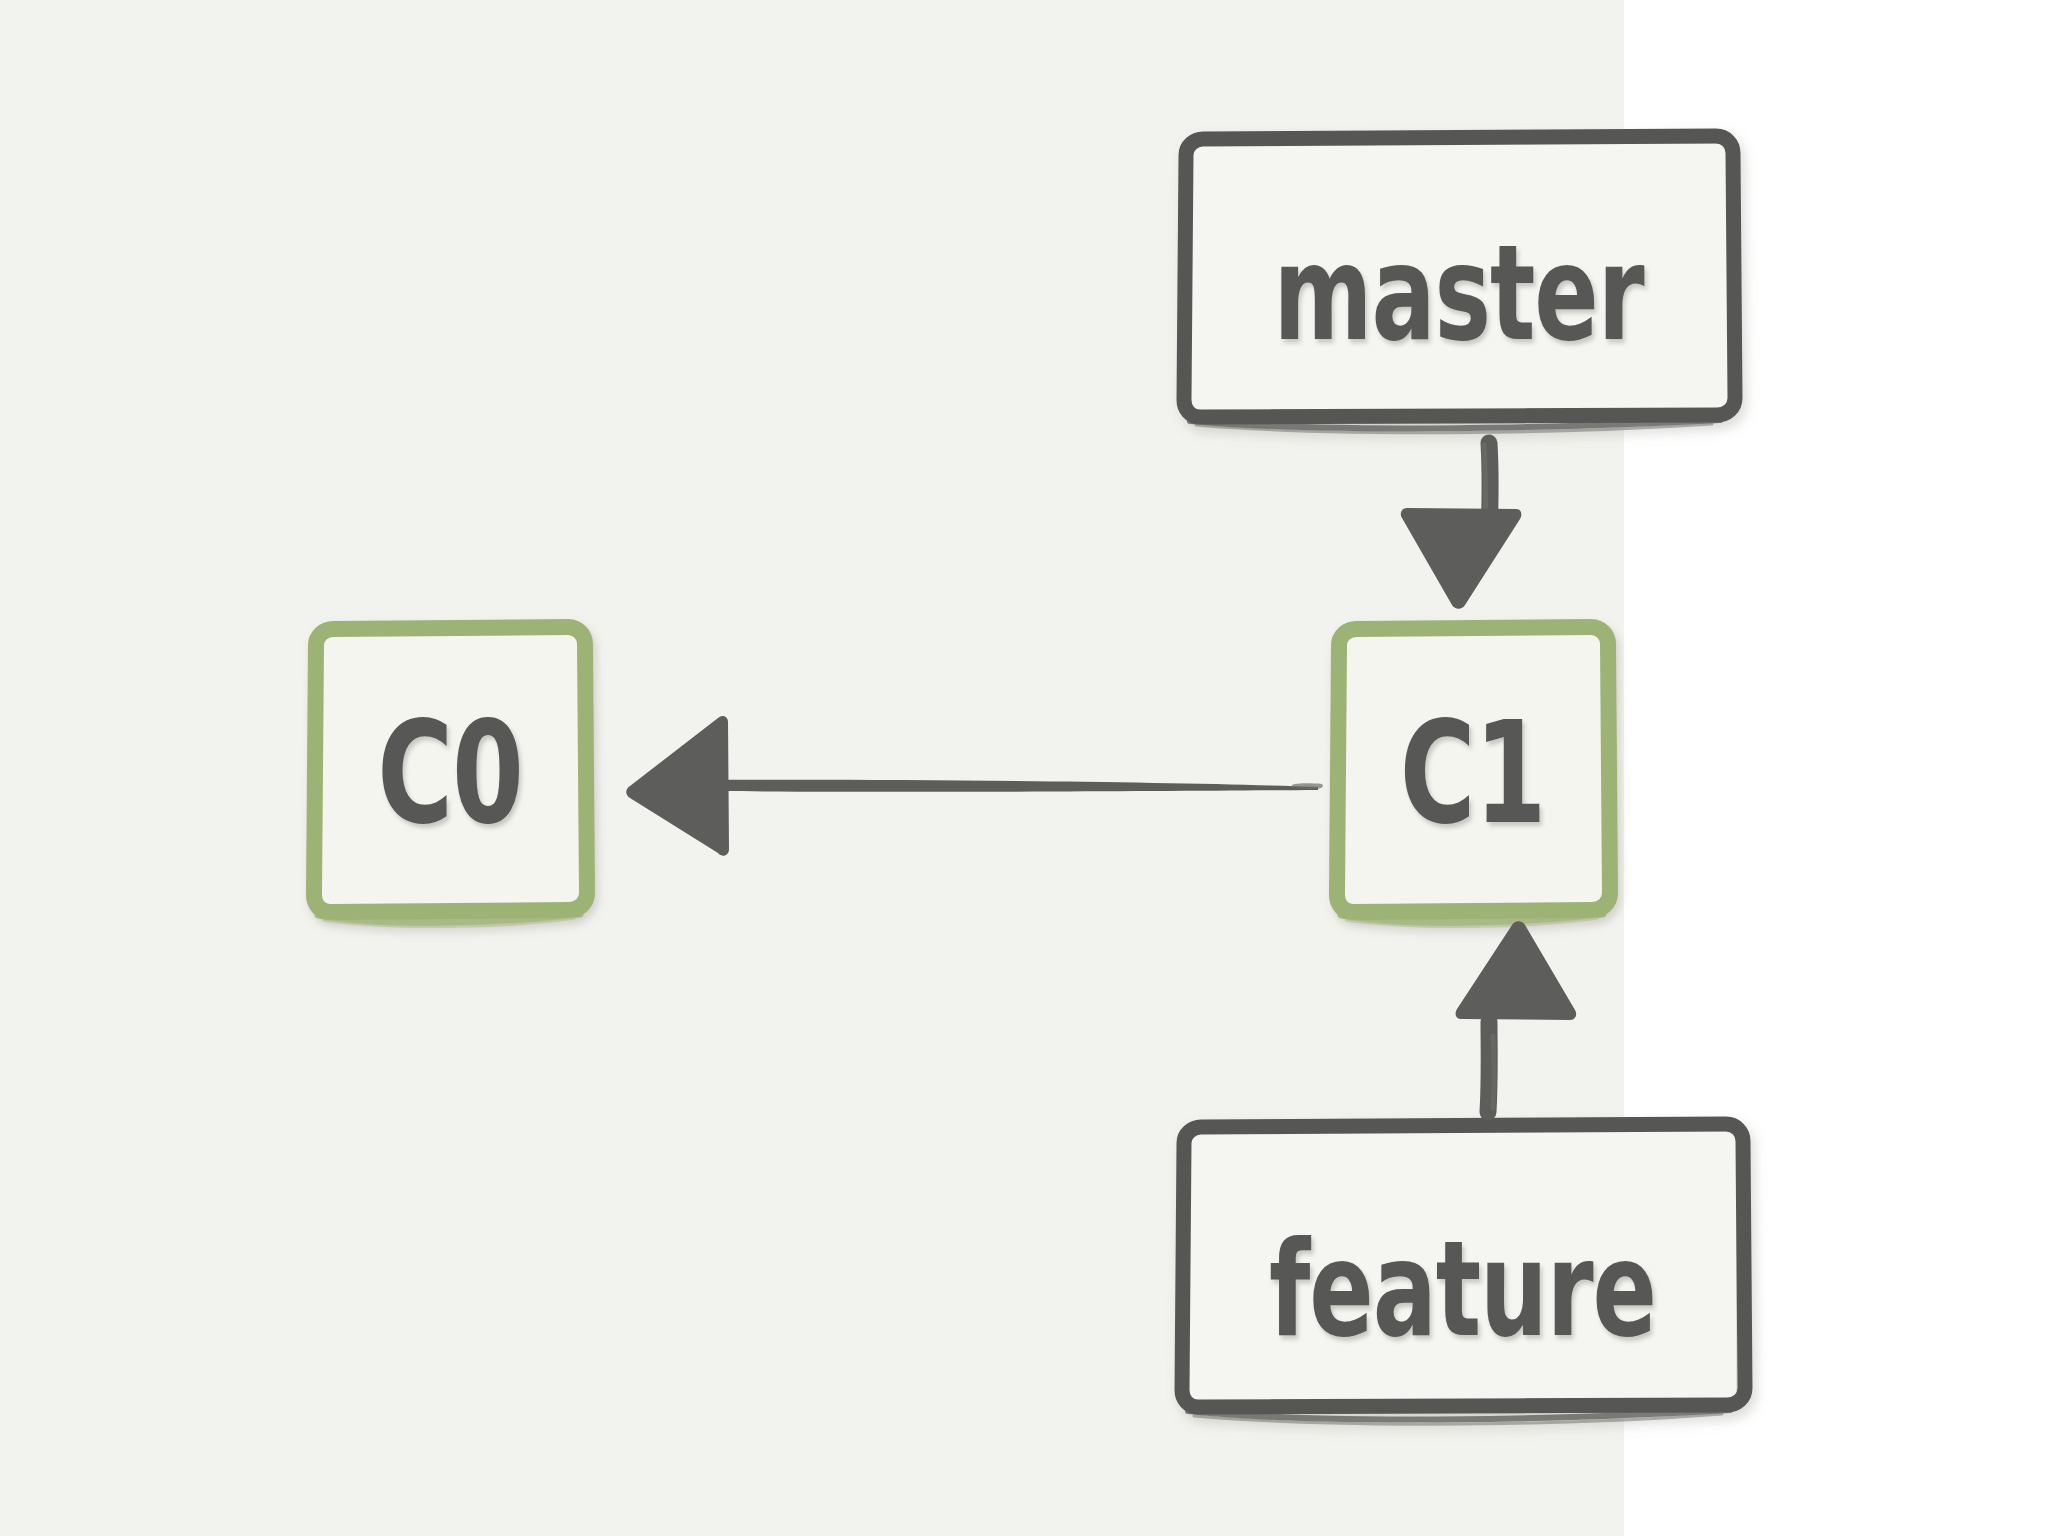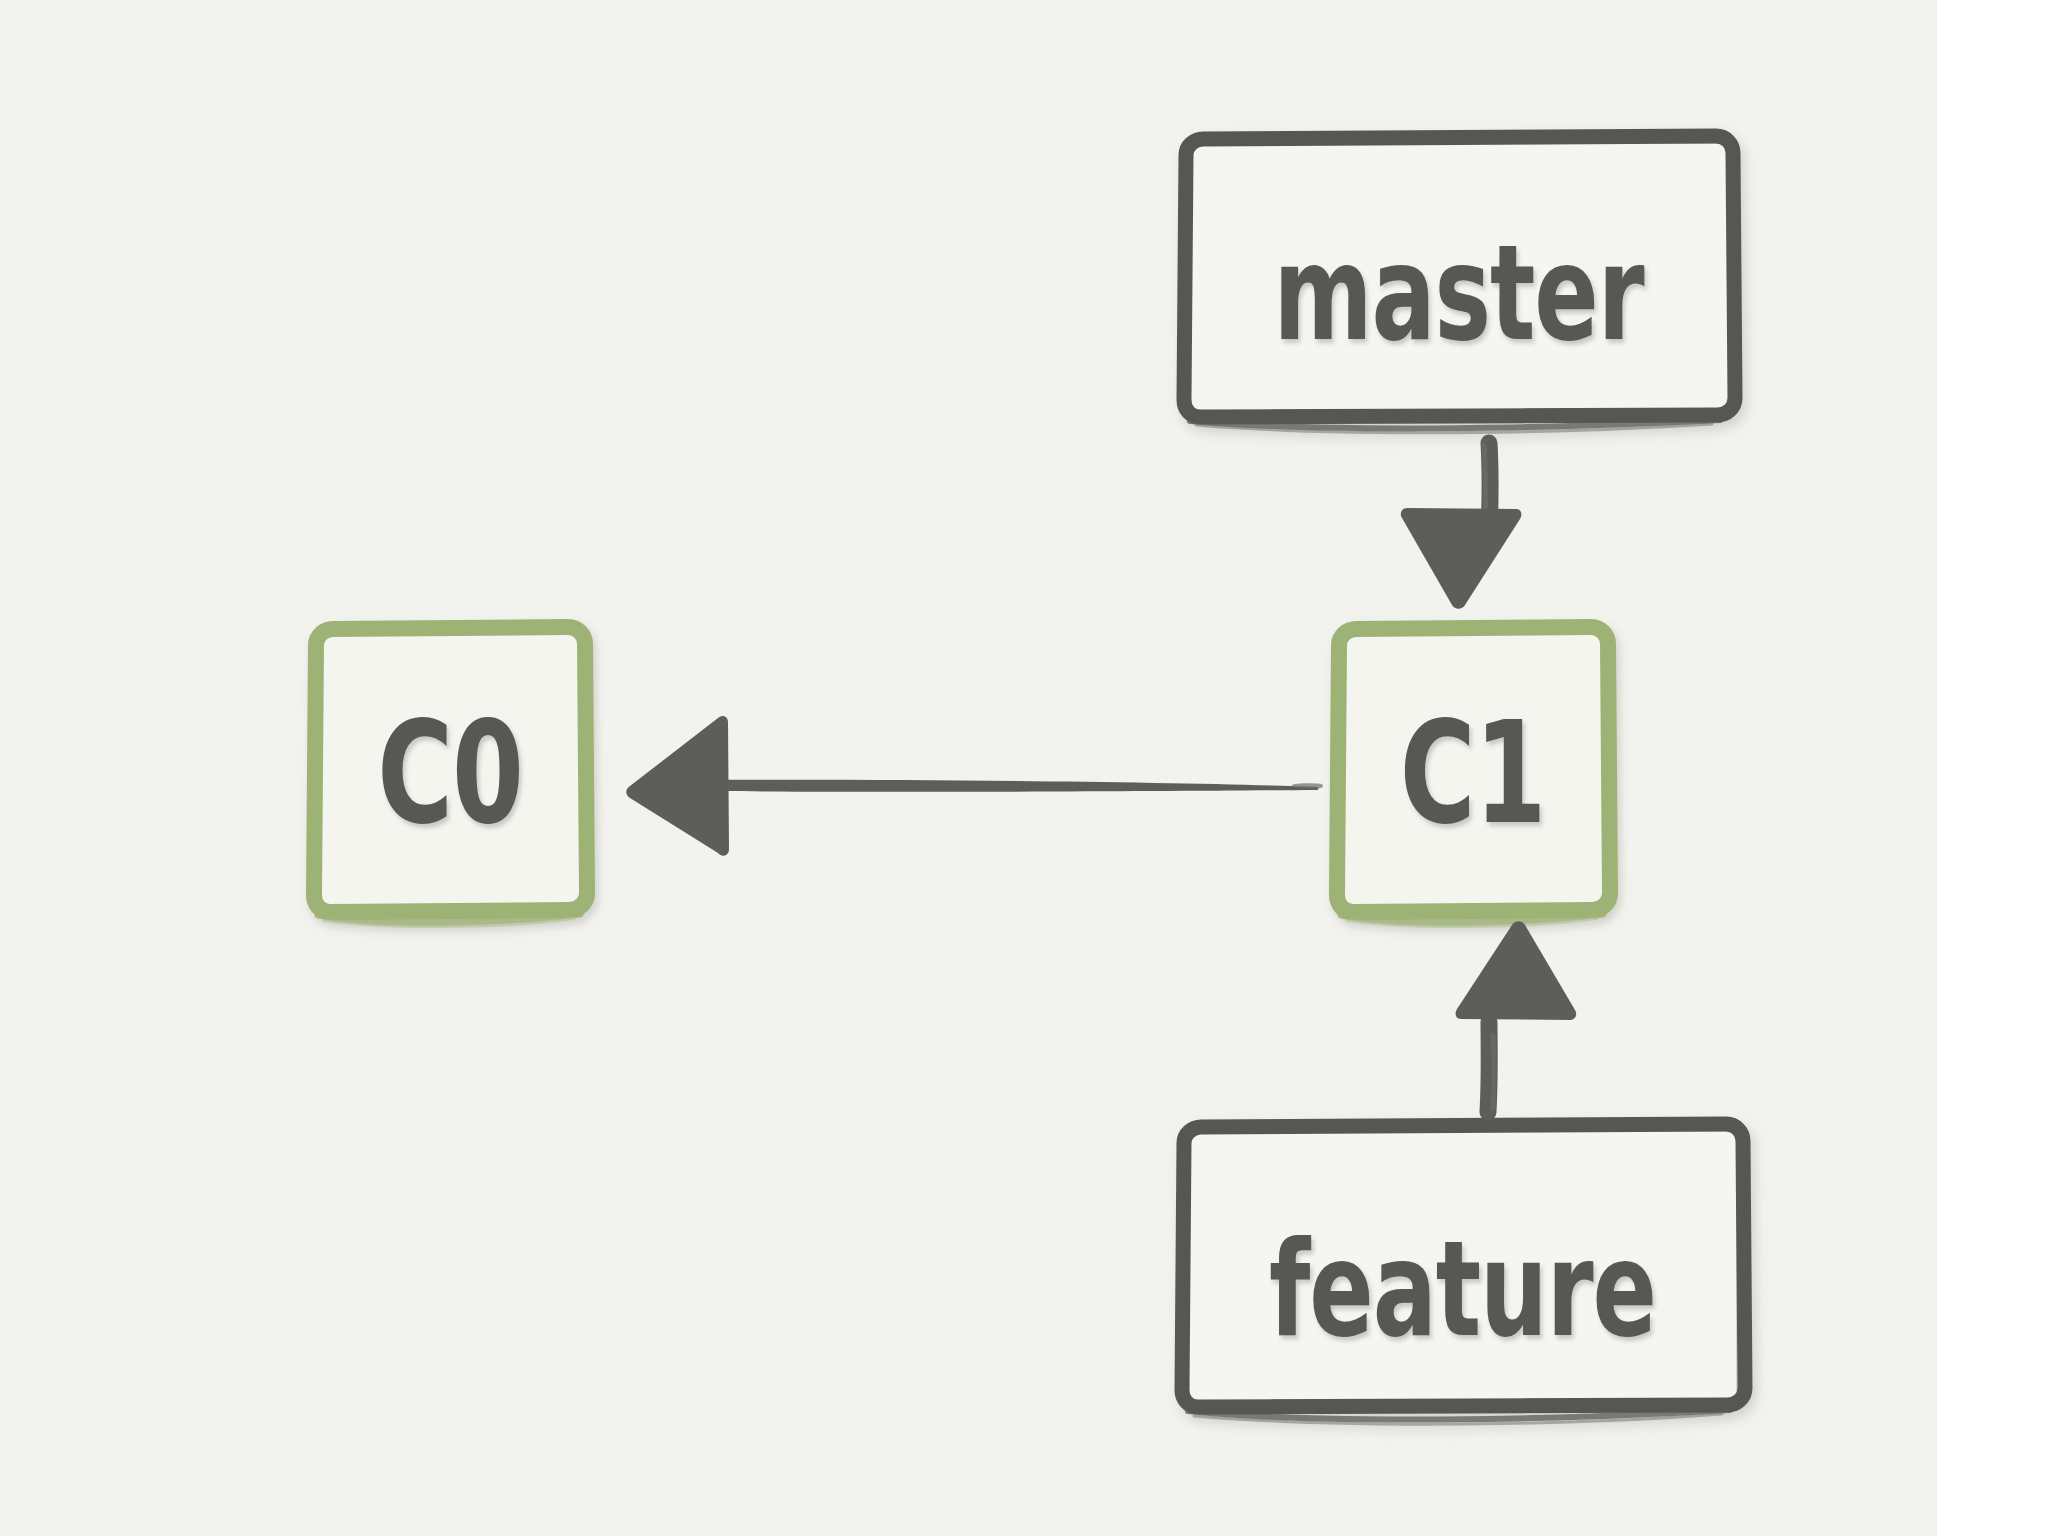--- a/index.html
+++ b/index.html
@@ -9,21 +9,21 @@
   }
   body {
     width: 2048px;
     height: 1536px;
     overflow: hidden;
     font-family: "DejaVu Sans", sans-serif;
   }
 
   #canvas {
     position: relative;
-    width: 1937px;
+    width: 1624px;
     height: 1536px;
     background: #F2F2EE;
   }
 
   #sketch-layer {
     position: absolute;
     top: 0;
     left: 0;
     width: 2048px;
     height: 1536px;

